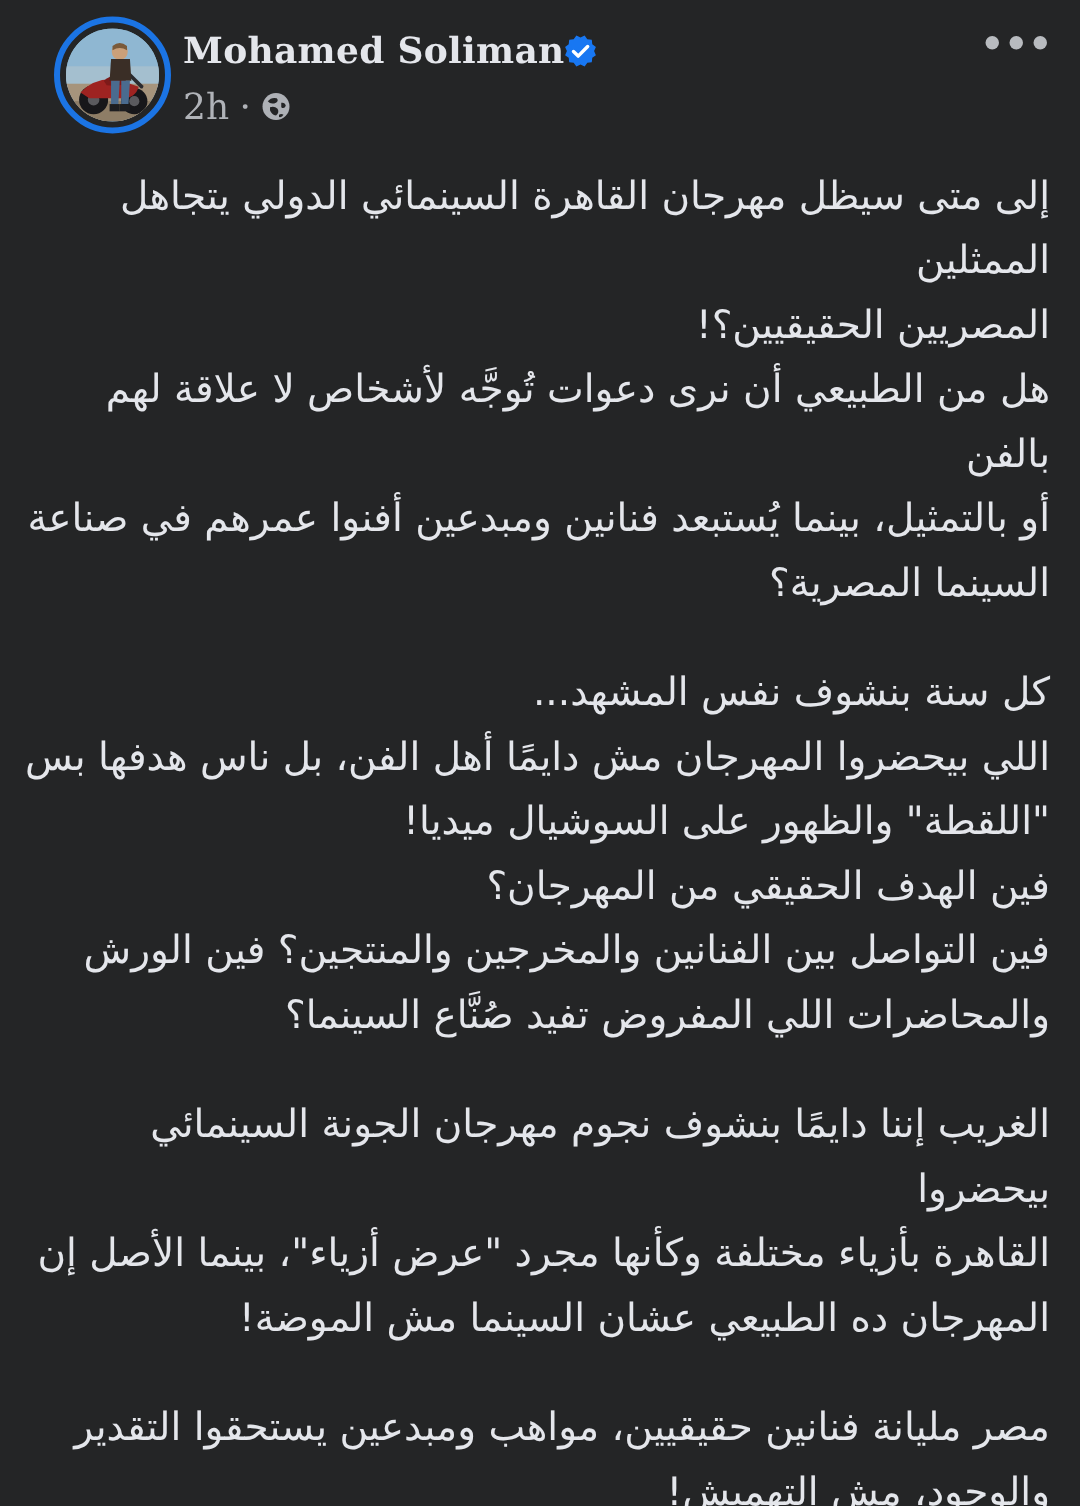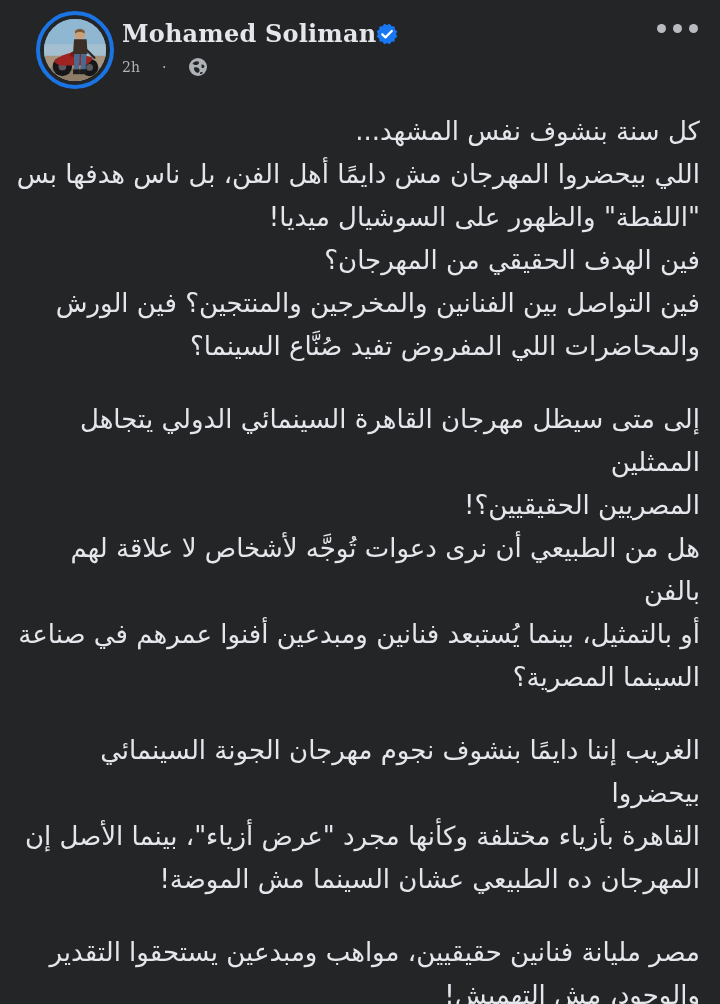--- a/index.html
+++ b/index.html
@@ -31,24 +31,24 @@
   .header-main { position:absolute; left:122px; top:19px; }
   .name-row { display:flex; align-items:center; gap:0; }
   .name {
     font-family:"DejaVu Serif", serif;
     font-weight:700; font-size:24px; color:#e4e6eb;
     letter-spacing:0.2px; cursor:pointer;
   }
   .badge { width:22px; height:22px; display:block; }
 
   .meta-row {
-    display:flex; align-items:center; gap:22px;
+    display:flex; align-items:center; gap:7px;
     margin-top:9px;
     font-family:"DejaVu Serif", serif;
-    font-size:14px; color:#b0b3b8;
+    font-size:24px; color:#b0b3b8;
   }
   .meta-row .timestamp { cursor:pointer; }
   .globe { width:20px; height:20px; display:block; }
 
   .menu-btn {
     position:absolute; right:18px; top:20px;
     display:flex; gap:7px; padding:4px;
     cursor:pointer;
   }
   .menu-btn i {
@@ -125,31 +125,31 @@
 
   <div class="menu-btn">
     <i></i>
     <i></i>
     <i></i>
   </div>
 
 </div>
 
 <div class="post-text" dir="rtl">
+  <div class="paragraph">إلى متى سيظل مهرجان القاهرة السينمائي الدولي يتجاهل الممثلين
+المصريين الحقيقيين؟!
+هل من الطبيعي أن نرى دعوات تُوجَّه لأشخاص لا علاقة لهم بالفن
+أو بالتمثيل، بينما يُستبعد فنانين ومبدعين أفنوا عمرهم في صناعة
+السينما المصرية؟</div>
   <div class="paragraph">كل سنة بنشوف نفس المشهد...
 اللي بيحضروا المهرجان مش دايمًا أهل الفن، بل ناس هدفها بس
 "اللقطة" والظهور على السوشيال ميديا!
 فين الهدف الحقيقي من المهرجان؟
 فين التواصل بين الفنانين والمخرجين والمنتجين؟ فين الورش
 والمحاضرات اللي المفروض تفيد صُنَّاع السينما؟</div>
-  <div class="paragraph">إلى متى سيظل مهرجان القاهرة السينمائي الدولي يتجاهل الممثلين
-المصريين الحقيقيين؟!
-هل من الطبيعي أن نرى دعوات تُوجَّه لأشخاص لا علاقة لهم بالفن
-أو بالتمثيل، بينما يُستبعد فنانين ومبدعين أفنوا عمرهم في صناعة
-السينما المصرية؟</div>
   <div class="paragraph">الغريب إننا دايمًا بنشوف نجوم مهرجان الجونة السينمائي بيحضروا
 القاهرة بأزياء مختلفة وكأنها مجرد "عرض أزياء"، بينما الأصل إن
 المهرجان ده الطبيعي عشان السينما مش الموضة!</div>
   <div class="paragraph">مصر مليانة فنانين حقيقيين، مواهب ومبدعين يستحقوا التقدير
 والوجود، مش التهميش!
 إلى متى هنفضل نشوف التجاهل ده؟
 إلى متى هيفضل مهرجان القاهرة السينمائي بعيد عن أهل السينما
 في بلد السينما؟</div>
 </div>
 

